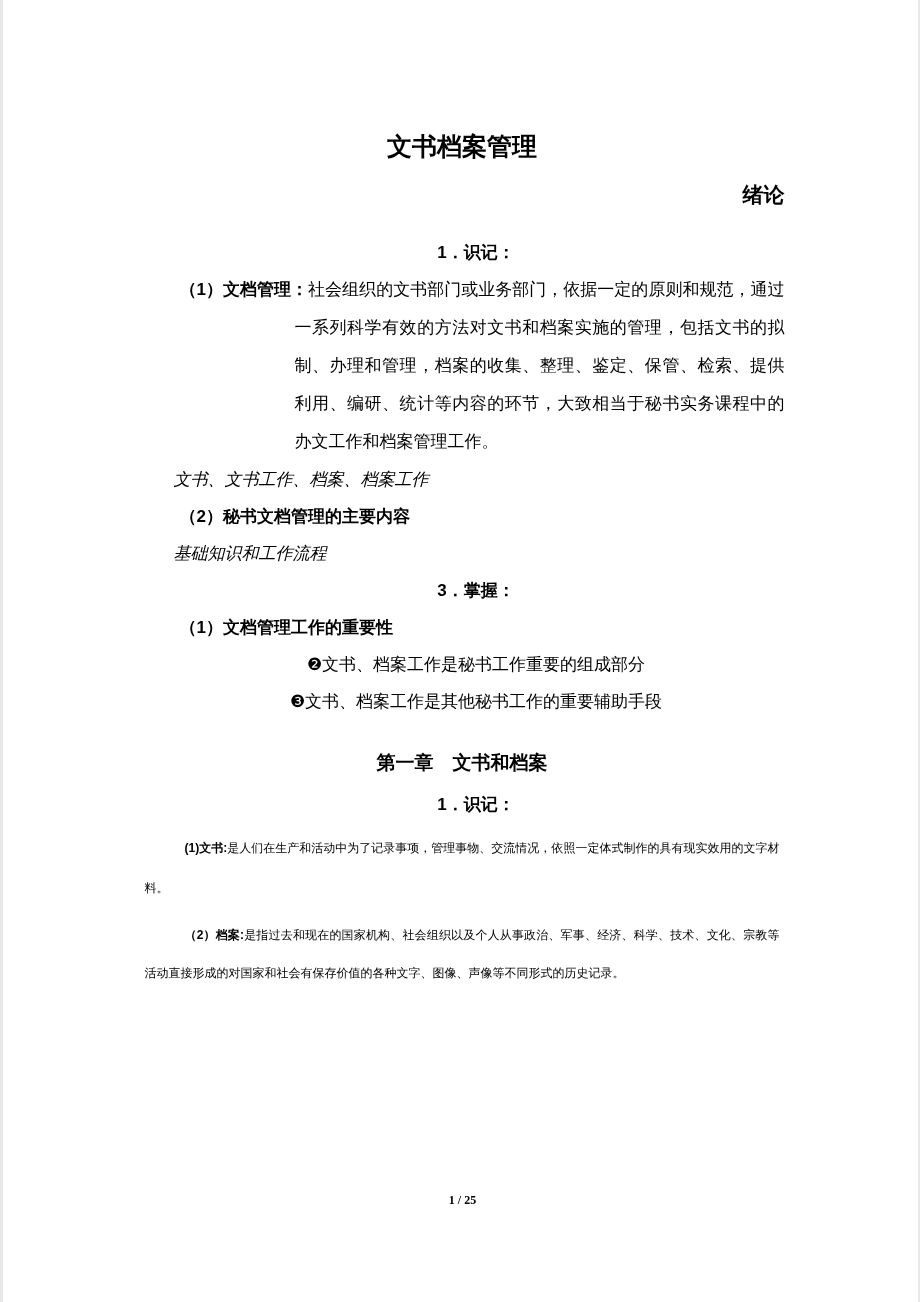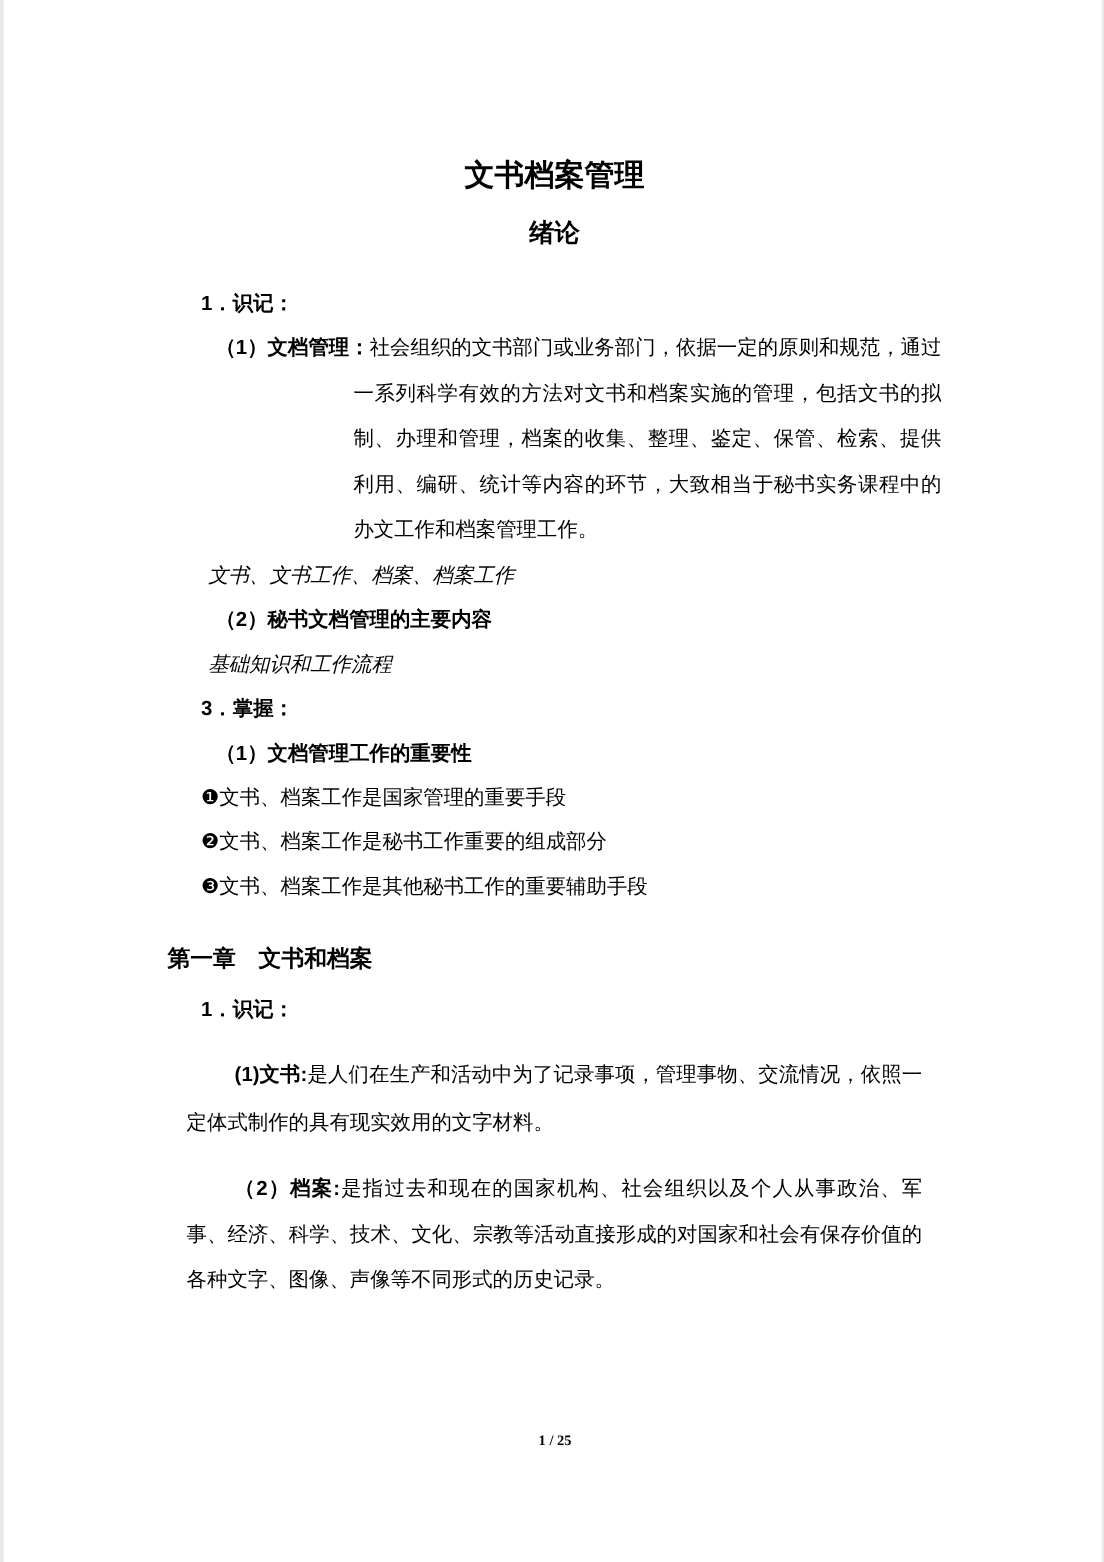--- a/index.html
+++ b/index.html
@@ -24,53 +24,54 @@
     font-size: 25px;
     line-height: 32px;
     font-weight: bold;
     text-align: center;
   }
   .doc-subtitle {
     margin: 20px 0 16px 0;
     font-size: 21px;
     line-height: 26px;
     font-weight: bold;
-    text-align: center;
+    text-align: right;
   }
   .line {
     font-size: 17px;
     line-height: 37px;
     white-space: nowrap;
   }
   .first-line { margin-top: 26px; }
   .bold { font-weight: bold; }
-  .lvl1 { padding-left: 28px; }   
+  .lvl1 { padding-left: 28px; text-align: center; }   
   .lvl2 { padding-left: 40px; }   
   .plain { padding-left: 34px; font-style: italic; }  
   .hang {
     margin: 0;
     font-size: 17px;
     line-height: 38px;
     text-align: justify;
     padding-left: 155px;
     text-indent: -115px;
   }
   .para {
-    margin: 16px;
-    font-size: 17px;
+    margin: 5px;
+    font-size: 12px;
     text-align: justify;
     text-indent: 40px;
   }
   .para-1 { line-height: 40px; }
   .para-2 { margin-top: 8px; line-height: 38px; }
   .chapter-heading {
     margin: 28px 0 0 0;
     font-size: 19px;
     line-height: 30px;
     font-weight: bold;
+    text-align: center;
   }
   .item-after-chapter { margin-top: 8px; }
   .page-footer {
     position: absolute;
     left: 0;
     top: 1190px;
     width: 920px;
     text-align: center;
     font-family: "Liberation Serif", serif;
     font-size: 12px;
@@ -90,21 +91,20 @@
     <div class="line lvl1 bold first-line">1．识记：</div>
 
     <p class="hang"><span class="bold">（1）文档管理：</span><span>社会组织的文书部门或业务部门，依据一定的原则和规范，通过一系列科学有效的方法对文书和档案实施的管理，包括文书的拟制、办理和管理，档案的收集、整理、鉴定、保管、检索、提供利用、编研、统计等内容的环节，大致相当于秘书实务课程中的办文工作和档案管理工作。</span></p>
 
     <div class="line plain">文书、文书工作、档案、档案工作</div>
     <div class="line lvl2 bold">（2）秘书文档管理的主要内容</div>
     <div class="line plain">基础知识和工作流程</div>
     <div class="line lvl1 bold">3．掌握：</div>
     <div class="line lvl2 bold">（1）文档管理工作的重要性</div>
 
-    <div class="line lvl1">❶文书、档案工作是国家管理的重要手段</div>
     <div class="line lvl1">❷文书、档案工作是秘书工作重要的组成部分</div>
     <div class="line lvl1">❸文书、档案工作是其他秘书工作的重要辅助手段</div>
 
     <h3 class="chapter-heading">第一章　文书和档案</h3>
 
     <div class="line lvl1 bold item-after-chapter">1．识记：</div>
 
     <p class="para para-1"><span class="bold">(1)文书:</span><span>是人们在生产和活动中为了记录事项，管理事物、交流情况，依照一定体式制作的具有现实效用的文字材料。</span></p>
 
     <p class="para para-2"><span class="bold">（2）档案:</span><span>是指过去和现在的国家机构、社会组织以及个人从事政治、军事、经济、科学、技术、文化、宗教等活动直接形成的对国家和社会有保存价值的各种文字、图像、声像等不同形式的历史记录。</span></p>

